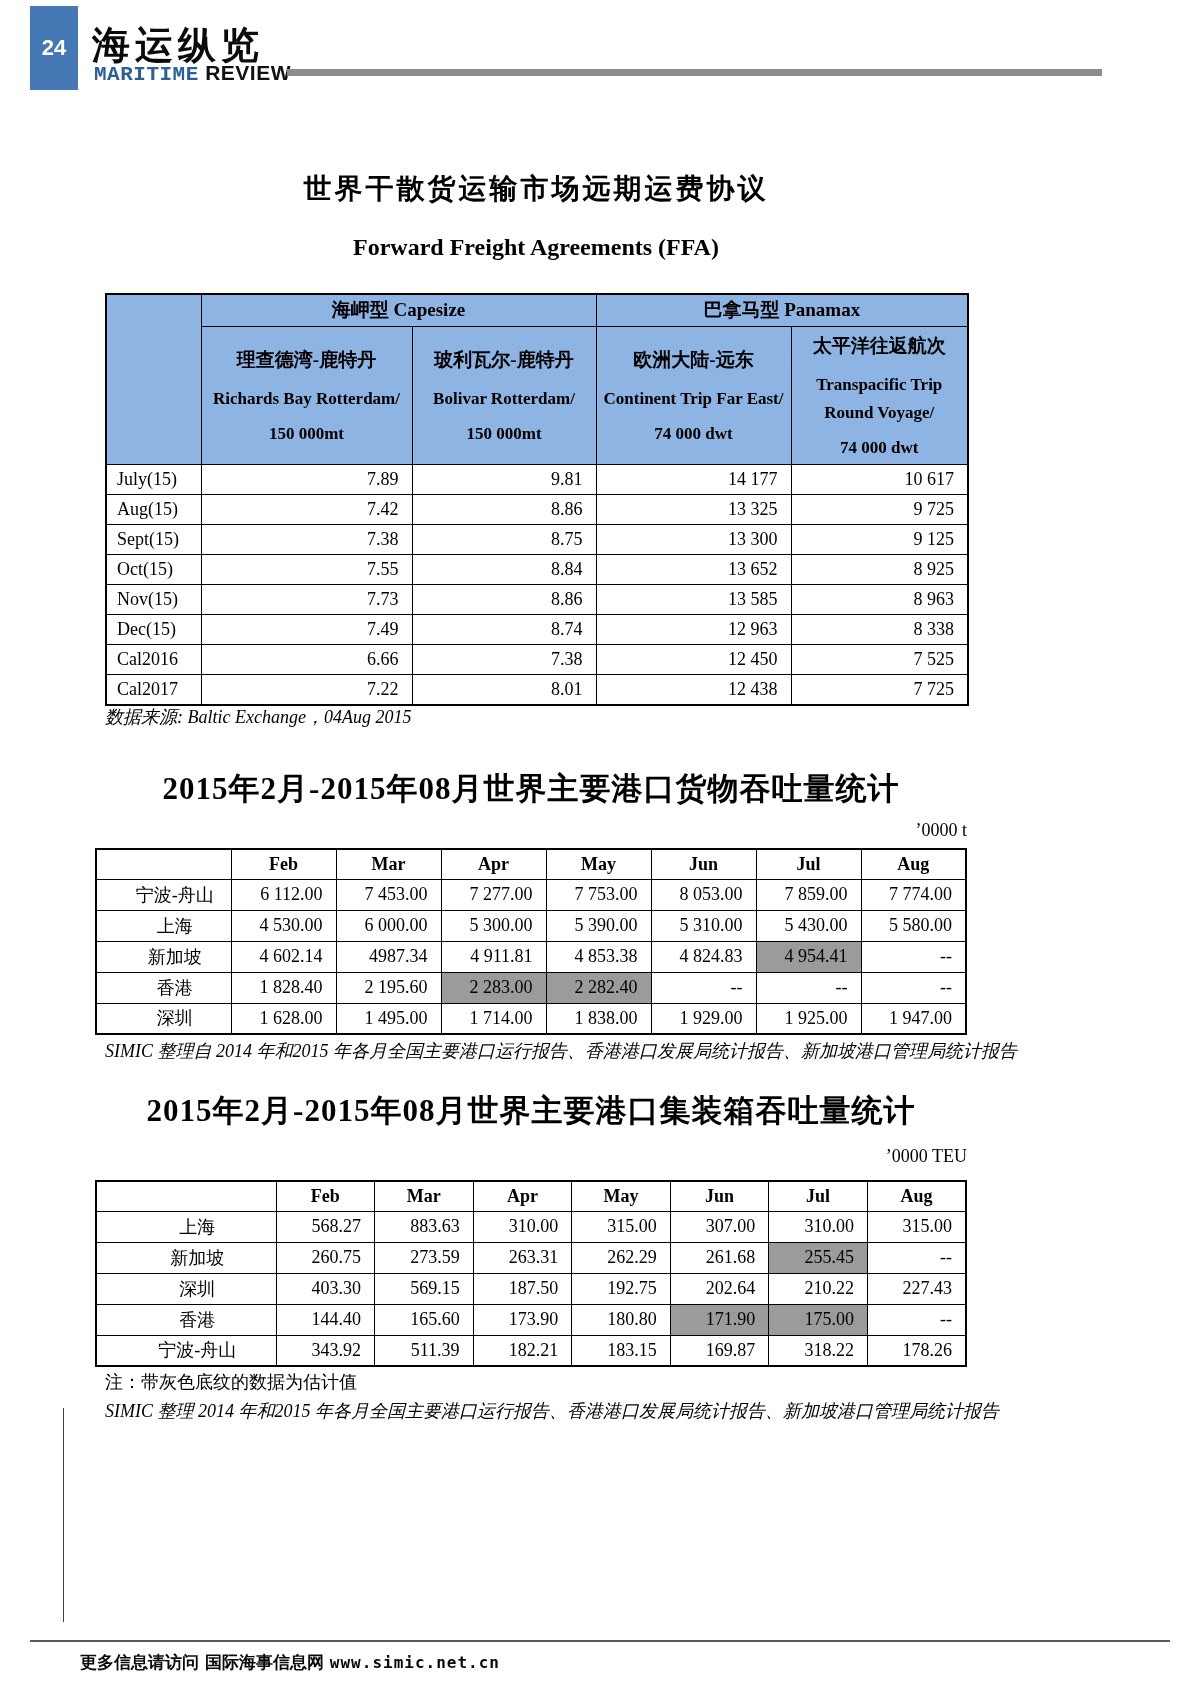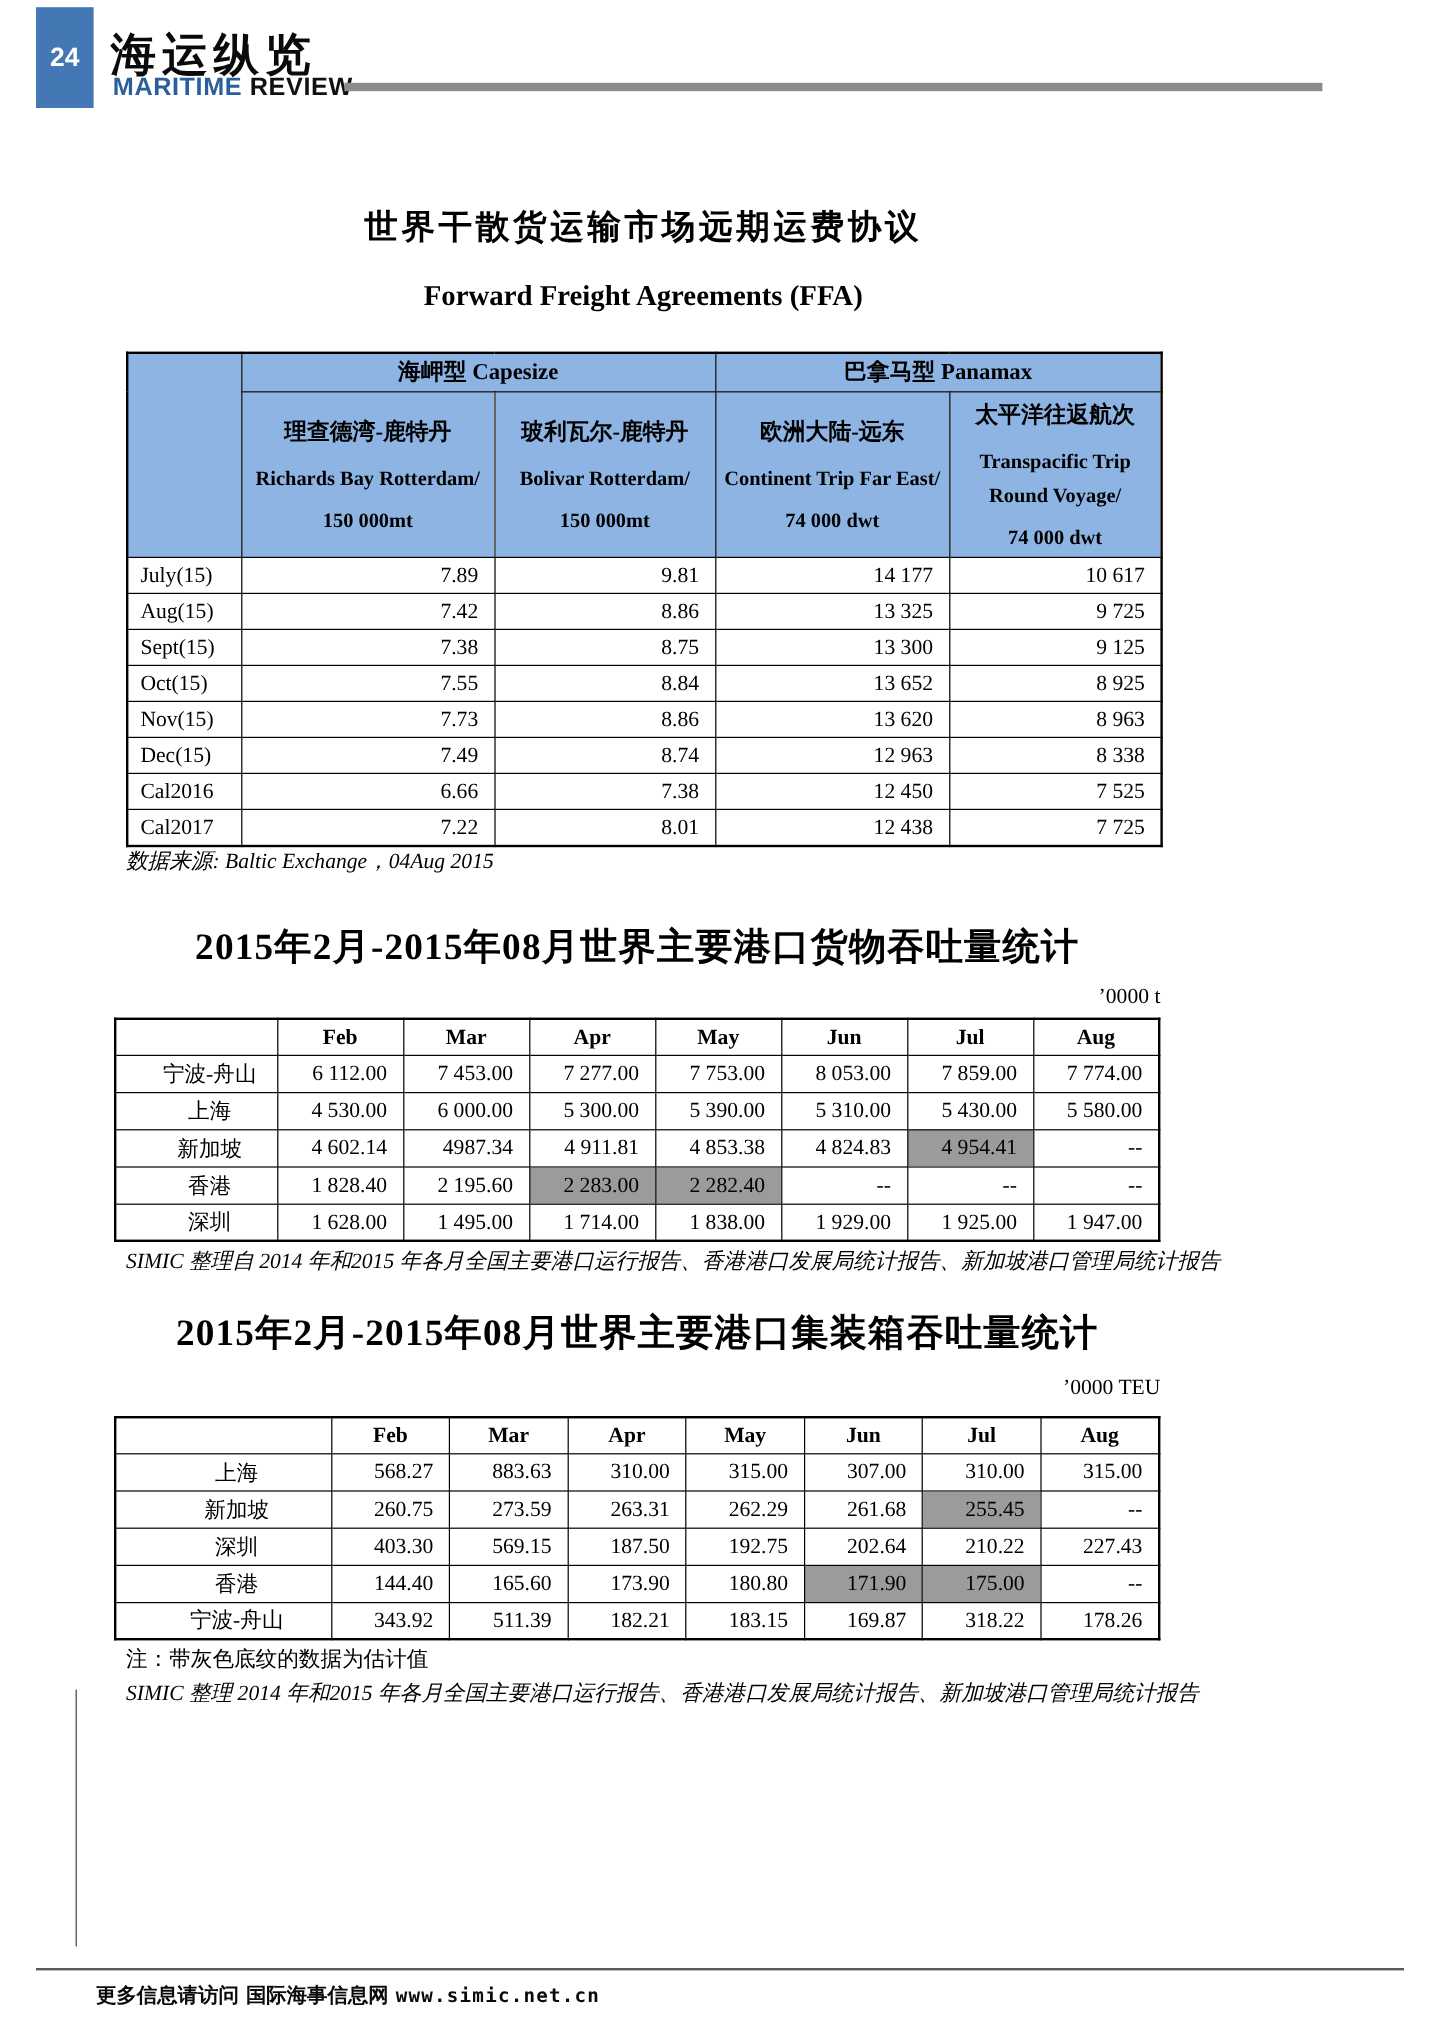--- a/index.html
+++ b/index.html
@@ -15,21 +15,21 @@
     font-weight:bold; font-size:22px; display:flex; align-items:center; justify-content:center;
   }
   .brand-cn {
     position:absolute; left:92px; top:20px; font-size:38px; font-weight:bold;
     font-family:"DejaVu Sans","Liberation Sans",sans-serif; letter-spacing:5px; color:#0a0a0a;
   }
   .brand-en {
     position:absolute; left:94px; top:61px; font-size:21px; font-weight:bold;
     font-family:"Liberation Sans","DejaVu Sans",sans-serif; color:#111; letter-spacing:0.5px;
   }
-  .brand-en .blue { color:#2B5F9C; }
+  .brand-en .blue { color:#2B5F9C;font-family:Liberation Mono, monospace; }
   .header-rule { position:absolute; left:287px; top:69px; width:815px; height:7px; background:#8C8C8C; }
 
   
   .t-center { position:absolute; left:105px; width:862px; text-align:center; }
   .title-cn1 { top:170px; font-size:28px; font-weight:bold; letter-spacing:3px; }
   .title-en1 { top:234px; font-size:24px; font-weight:bold; }
   .title-cn2 { left:95px; width:872px; top:768px; font-size:31px; font-weight:bold; letter-spacing:1px; }
   .title-cn3 { left:95px; width:872px; top:1090px; font-size:31px; font-weight:bold; letter-spacing:1px; }
   .unit-label { position:absolute; left:95px; width:872px; text-align:right; font-size:18px; }
   .unit1 { top:820px; }
@@ -156,21 +156,21 @@
         <td class="rl">Oct(15)</td>
         <td class="v">7.55</td>
         <td class="v">8.84</td>
         <td class="v">13 652</td>
         <td class="v">8 925</td>
       </tr>
       <tr>
         <td class="rl">Nov(15)</td>
         <td class="v">7.73</td>
         <td class="v">8.86</td>
-        <td class="v">13 620</td>
+        <td class="v">13 585</td>
         <td class="v">8 963</td>
       </tr>
       <tr>
         <td class="rl">Dec(15)</td>
         <td class="v">7.49</td>
         <td class="v">8.74</td>
         <td class="v">12 963</td>
         <td class="v">8 338</td>
       </tr>
       <tr>

